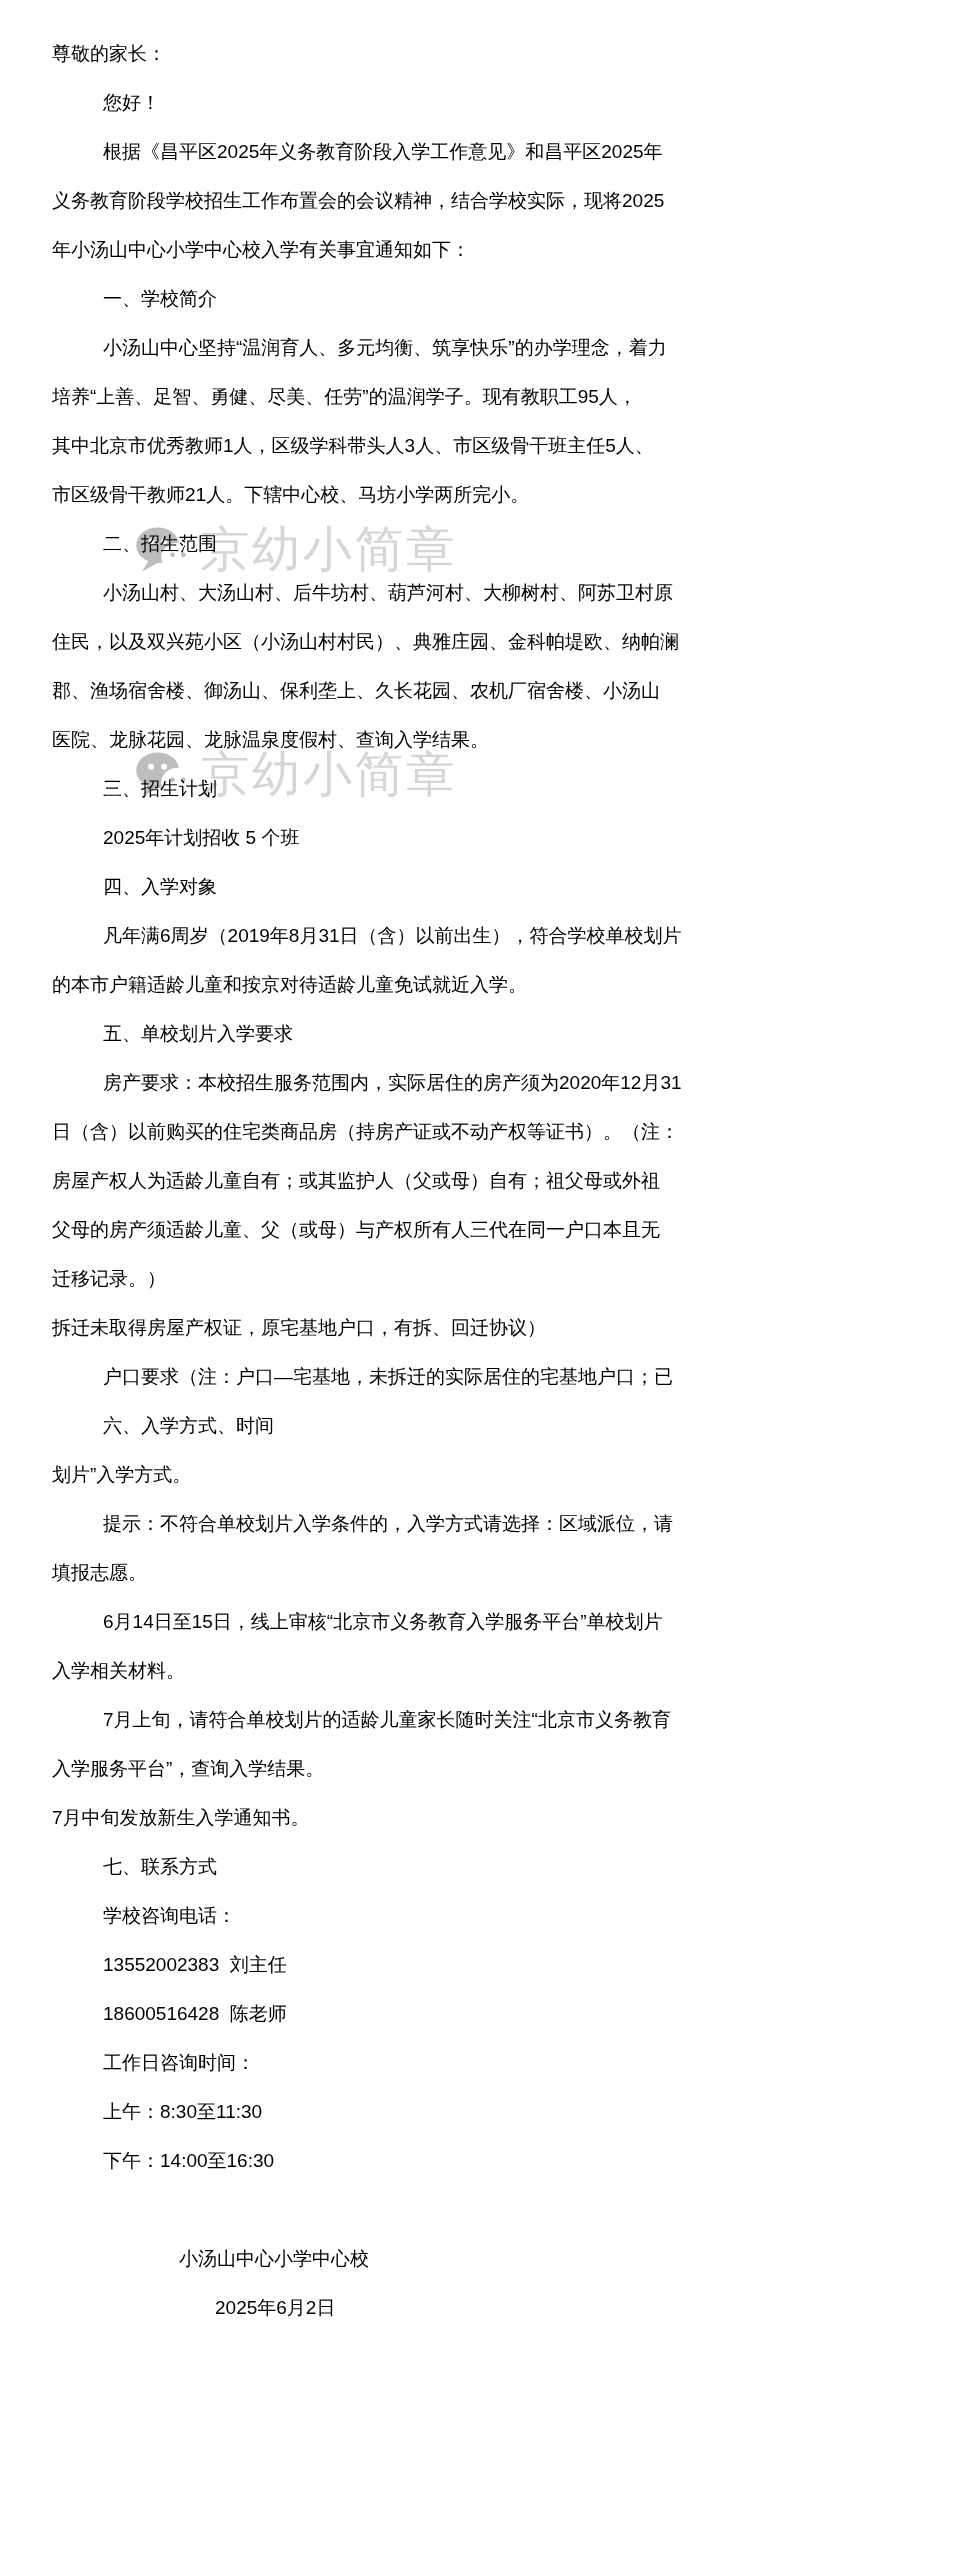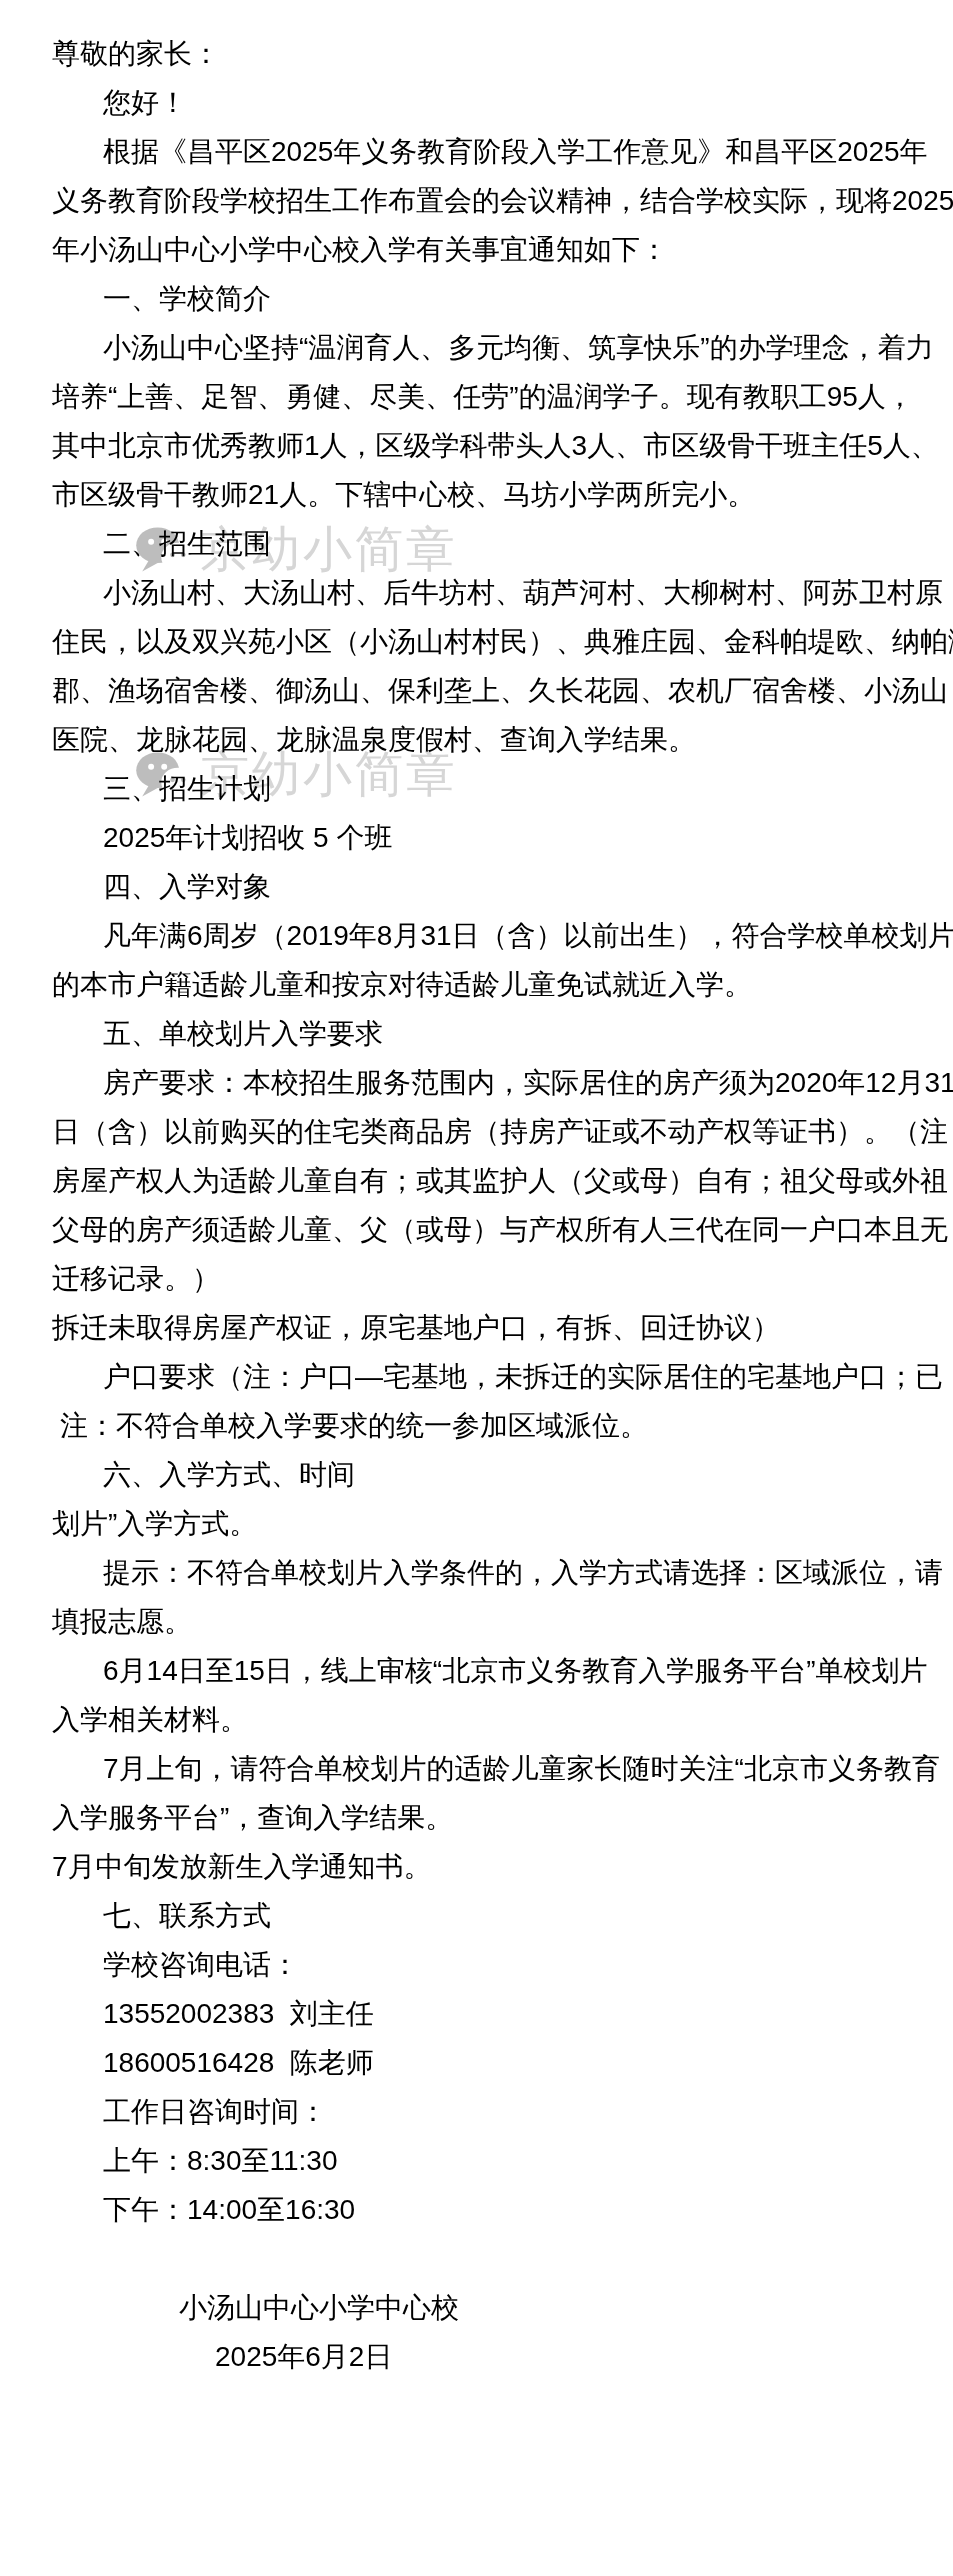--- a/index.html
+++ b/index.html
@@ -1,20 +1,20 @@
 <!DOCTYPE html>
 <html style="font-size:12.7px"><head>
 <meta charset="utf-8">
 <style>
   html,body{margin:0;padding:0;}
   body{width:954px;height:2576px;background:#ffffff;}
   .page{position:relative;width:954px;height:2576px;background:#ffffff;overflow:hidden;
         font-family:"Liberation Sans","DejaVu Sans",sans-serif;color:#000;}
   .doc{position:absolute;left:52px;top:29px;width:850px;z-index:1;}
-  .line{font-size:28px;line-height:49px;height:49px;white-space:pre;color:#000;}
+  .line{font-size:19px;line-height:49px;height:49px;white-space:pre;color:#000;}
   .bold{font-weight:400;}
   .i0{padding-left:0;}
   .i1{padding-left:51px;}
   .note{padding-left:8px;}
   .sign{padding-left:127px;}
   .date{padding-left:163px;}
   .watermark{position:absolute;z-index:0;display:flex;align-items:center;}
   .wm-text{font-size:49px;letter-spacing:2.4px;white-space:pre;}
   .wm-icon{flex:0 0 auto;margin-right:3.2px;}
 </style>
@@ -70,21 +70,20 @@
       <div class="line i1">凡年满6周岁（2019年8月31日（含）以前出生），符合学校单校划片</div>
       <div class="line i0">的本市户籍适龄儿童和按京对待适龄儿童免试就近入学。</div>
       <div class="line i1 bold">五、单校划片入学要求</div>
       <div class="line i1"><span class="bold">房产要求：</span><span>本校招生服务范围内，实际居住的房产须为2020年12月31</span></div>
       <div class="line i0">日（含）以前购买的住宅类商品房（持房产证或不动产权等证书）。（注：</div>
       <div class="line i0">房屋产权人为适龄儿童自有；或其监护人（父或母）自有；祖父母或外祖</div>
       <div class="line i0">父母的房产须适龄儿童、父（或母）与产权所有人三代在同一户口本且无</div>
       <div class="line i0">迁移记录。）</div>
       <div class="line i0">拆迁未取得房屋产权证，原宅基地户口，有拆、回迁协议）</div>
       <div class="line i1"><span class="bold">户口要求</span><span>（注：户口—宅基地，未拆迁的实际居住的宅基地户口；已</span></div>
-      <div class="line note">注：不符合单校入学要求的统一参加区域派位。</div>
       <div class="line i1 bold">六、入学方式、时间</div>
       <div class="line i0">划片”入学方式。</div>
       <div class="line i1">提示：不符合单校划片入学条件的，入学方式请选择：区域派位，请</div>
       <div class="line i0">填报志愿。</div>
       <div class="line i1">6月14日至15日，线上审核“北京市义务教育入学服务平台”单校划片</div>
       <div class="line i0">入学相关材料。</div>
       <div class="line i1">7月上旬，请符合单校划片的适龄儿童家长随时关注“北京市义务教育</div>
       <div class="line i0">入学服务平台”，查询入学结果。</div>
       <div class="line i0">7月中旬发放新生入学通知书。</div>
       <div class="line i1 bold">七、联系方式</div>

